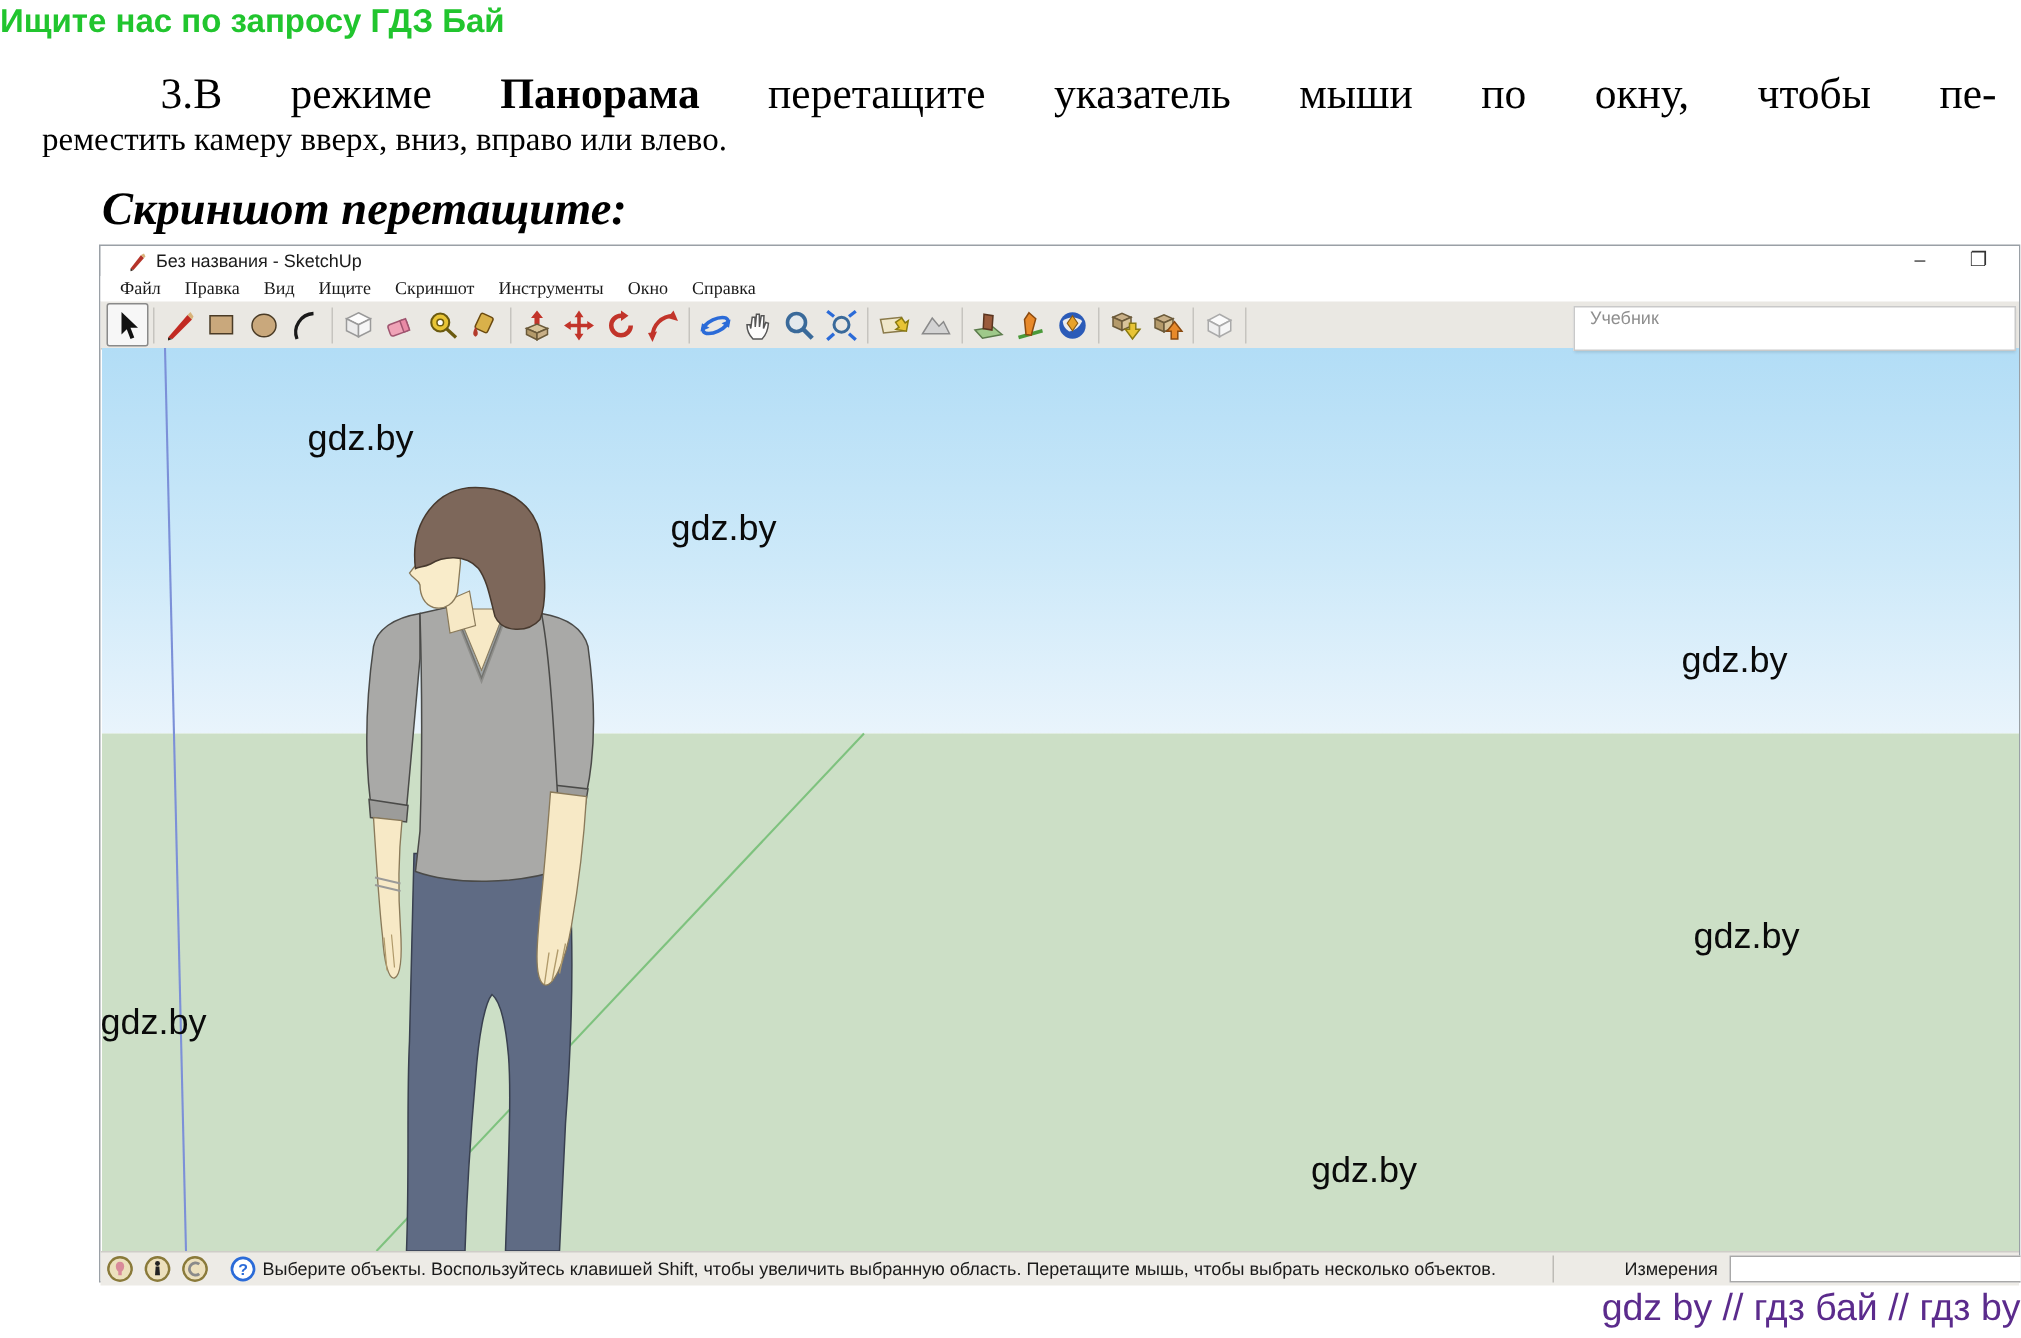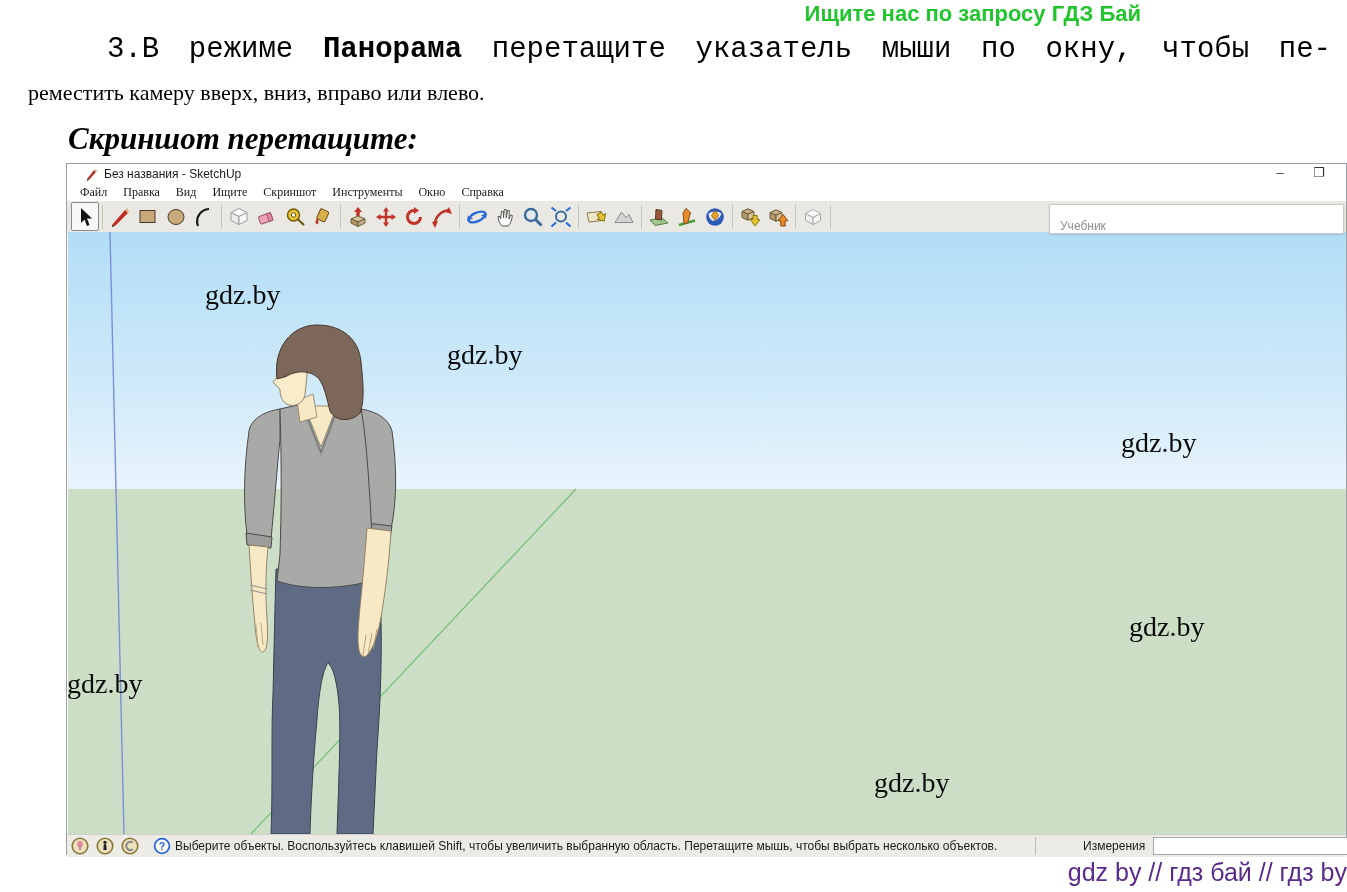--- a/index.html
+++ b/index.html
@@ -1,22 +1,22 @@
 <!DOCTYPE html>
 <html><head>
 <meta charset="utf-8">
 <style>
   html,body{margin:0;padding:0;}
   body{width:1347px;height:892px;background:#fff;position:relative;overflow:hidden;
        font-family:"Liberation Sans",sans-serif;}
   
-  .green-header{position:absolute;top:1px;left:0;width:1141px;text-align:right;
+  .green-header{position:absolute;top:1px;left:0;width:1141px;text-align:left;
     font-size:22px;font-weight:bold;}
-  .para-line1{position:absolute;left:107px;top:33px;width:1224px;
-    font-family:Liberation Mono, monospace;font-size:29px;color:#000;
+  .para-line1{position:absolute;left:107px;top:47px;width:1224px;
+    font-family:Liberation Serif, serif;font-size:29px;color:#000;
     text-align:justify;text-align-last:justify;white-space:nowrap0;}
   .para-line2{position:absolute;left:28px;top:80px;
     font-family:"Liberation Serif",serif;font-size:22px;color:#000;}
   .sub-heading{position:absolute;left:68px;top:121px;
     font-family:"Liberation Serif",serif;font-size:31px;font-weight:bold;font-style:italic;color:#000;}
   .footer-purple{position:absolute;top:858px;left:100px;width:1247px;text-align:right;
     font-size:25px;}
   
   .app{position:absolute;left:66px;top:163px;width:1281px;height:692px;background:#fff;
     border:1px solid #9aa0a6;box-sizing:border-box;}
@@ -27,36 +27,36 @@
   .menubar{position:absolute;left:0;top:20px;right:0;height:17px;background:#fff;
     display:flex;align-items:center;padding-left:5px;font-size:12px;color:#1a1a1a;}
   .menu-item{padding:0 8px;cursor:default;font-family:Liberation Serif, serif;}
   .toolbar{position:absolute;left:0;top:37px;right:0;height:31px;background:#eae8e3;
     border-bottom:1px solid #cfcdc8;display:flex;align-items:center;padding-left:4px;}
   .tbtn{width:26px;height:27px;display:flex;align-items:center;justify-content:center;
     border:1px solid transparent;border-radius:2px;}
   .tbtn.active{background:#f7f7f7;border:1px solid #8a8a8a;}
   .tsep{width:1px;height:24px;background:#c6c4bf;margin:0 3px;}
   .tray{position:absolute;left:982px;top:40px;right:2px;height:30px;background:#fff;
-    border:1px solid #c9c9c9;box-sizing:border-box;display:flex;align-items:flex-end;
+    border:1px solid #c9c9c9;box-sizing:border-box;display:flex;align-items:flex-start;
     padding-left:10px;font-size:12px;color:#8f8f8f;z-index:6;box-shadow:0 1px 2px rgba(0,0,0,.12);}
   .viewport{position:absolute;left:1px;top:68px;width:1278px;height:602px;overflow:hidden;}
   .sky{position:absolute;left:0;top:0;width:100%;height:257px;
     background:linear-gradient(#b2ddf6,#cde9f9 55%,#e9f4fc);}
   .ground{position:absolute;left:0;top:257px;width:100%;height:345px;background:#ccdfc6;}
   .axes,.person{position:absolute;pointer-events:none;}
   .statusbar{position:absolute;left:0;top:670px;right:0;height:22px;background:#edebe6;
     border-top:1px solid #cfcdc8;font-size:12px;color:#1a1a1a;}
   .sb-ico{position:absolute;top:2px;width:18px;height:18px;}
   .sb-msg{position:absolute;left:108px;top:4px;white-space:nowrap;}
   .sb-div{position:absolute;left:968px;top:2px;width:1px;height:18px;background:#bdbbb6;}
   .sb-label{position:absolute;left:1016px;top:4px;}
   .sb-input{position:absolute;left:1086px;top:2px;width:190px;height:16px;background:#fff;
     border:1px solid #a8a8a8;font-size:12px;padding:0 3px;}
-  .watermark{position:absolute;font-size:28px;color:#0a0a0a;line-height:1;z-index:5;font-family:Liberation Serif, serif;}
+  .watermark{position:absolute;font-size:24px;color:#0a0a0a;line-height:1;z-index:5;}
 </style>
 </head>
 <body>
 
 <div class="green-header" style="color: rgb(33, 197, 46);">Ищите нас по запросу ГДЗ Бай</div>
 
 <div class="para-line1"><span>3.В режиме </span><b>Панорама</b><span> перетащите указатель мыши по окну, чтобы пе-</span></div>
 <div class="para-line2">реместить камеру вверх, вниз, вправо или влево.</div>
 <div class="sub-heading">Скриншот перетащите:</div>
 

